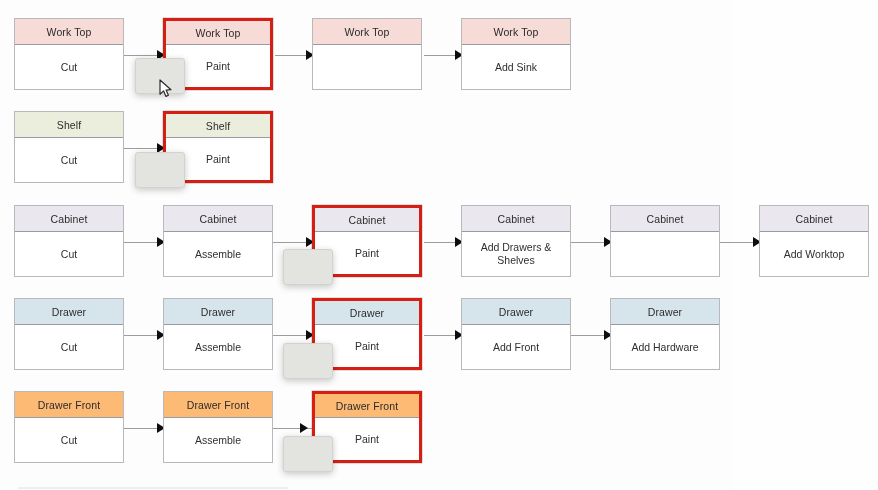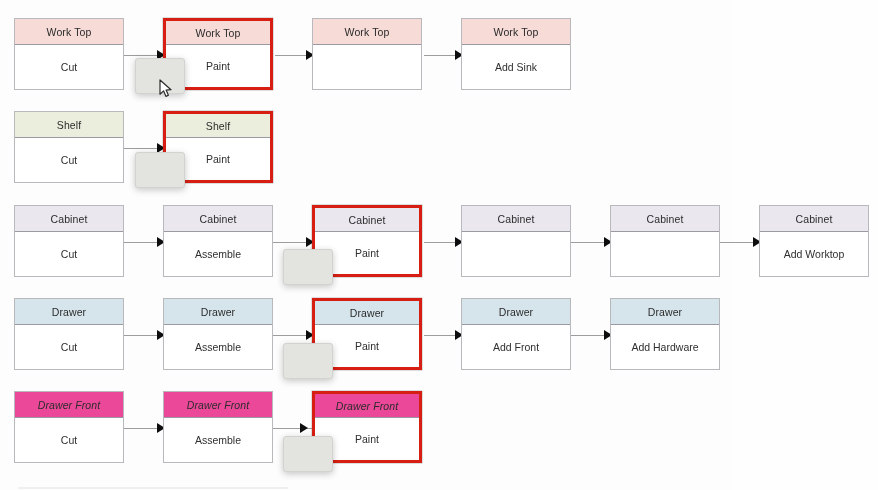--- a/index.html
+++ b/index.html
@@ -66,21 +66,21 @@
   }
   .node.sel .hdr {
     height: 24px;
     line-height: 24px;
   }
   
   .hdr.worktop      { background: #f6dbd7; }
   .hdr.shelf        { background: #eceedd; }
   .hdr.cabinet      { background: #eae7ee; }
   .hdr.drawer       { background: #d6e5ec; }
-  .hdr.drawerfront  { background: #ec4899; font-style: italic; }
+  .hdr.drawerfront  { background: #fdba74; }
 
   
   .conn {
     position: absolute;
     height: 1px;
     background: #9d9d9d;
     z-index: 2;
   }
   .arrow {
     position: absolute;
@@ -169,20 +169,21 @@
   <div class="node" style="left:163px; top:205px;">
     <div class="hdr cabinet">Cabinet</div>
     <div class="body">Assemble</div>
   </div>
   <div class="node sel" style="left:312px; top:205px;">
     <div class="hdr cabinet">Cabinet</div>
     <div class="body">Paint</div>
   </div>
   <div class="node" style="left:461px; top:205px;">
     <div class="hdr cabinet">Cabinet</div>
+    <div class="body">Add Drawers &amp; Shelves</div>
   </div>
   <div class="node" style="left:610px; top:205px;">
     <div class="hdr cabinet">Cabinet</div>
   </div>
   <div class="node" style="left:759px; top:205px;">
     <div class="hdr cabinet">Cabinet</div>
     <div class="body">Add Worktop</div>
   </div>
 
   <div class="conn" style="left:124px; top:335px; width:40px;"></div>

